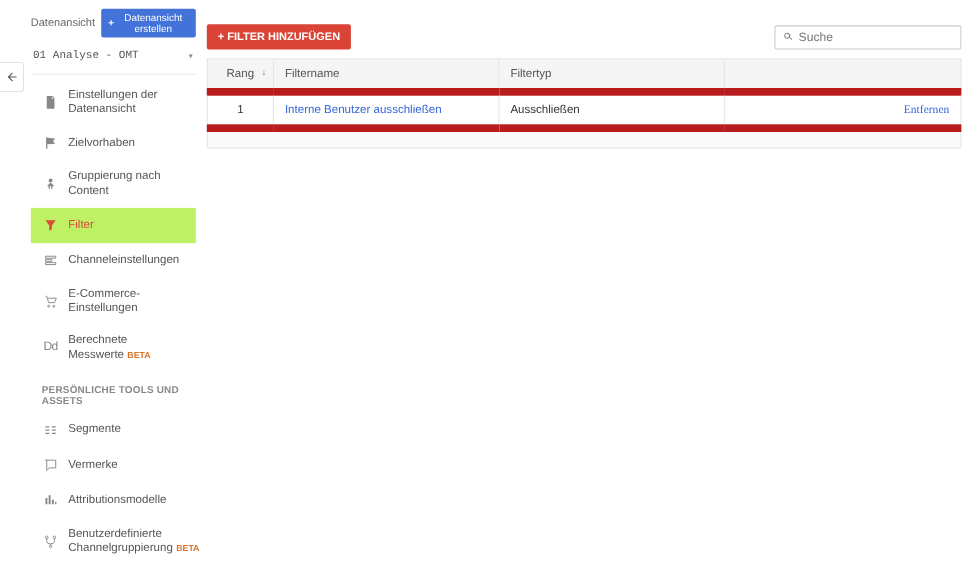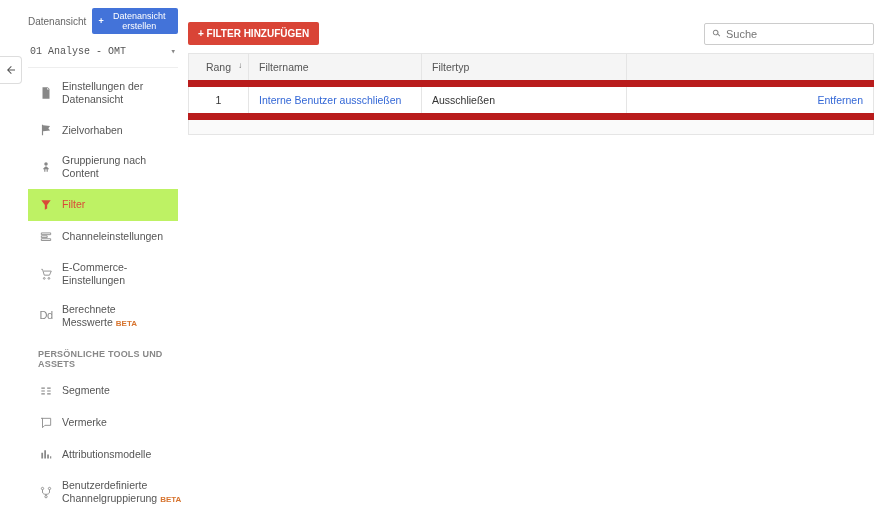--- a/index.html
+++ b/index.html
@@ -33,23 +33,23 @@
   .btn-red { background: #d94436; color: #fff; border: none; padding: 6px 10px; font-size: 10px; border-radius: 2px; cursor: pointer; font-weight: bold; }
   .search { border: 1px solid #ccc; border-radius: 2px; padding: 4px 6px; width: 170px; display: flex; align-items: center; gap: 4px; }
   .search input { border: none; outline: none; font-size: 11px; width: 100%; }
   .search svg { width: 11px; height: 11px; fill: #888; flex-shrink:0; }
   
   .table { border: 1px solid #e5e5e5; width: 100%; border-collapse: collapse; }
   .table th, .table td { text-align: left; font-size: 10.5px; padding: 7px 10px; border-right: 1px solid #e5e5e5; border-bottom: 7px solid #b91c1c; }
   .table th { background: #f5f5f5; color: #555; font-weight: normal; }
   .table th:last-child, .table td:last-child { border-right: none; }
   .col-rank { width: 60px; text-align: center !important; position: relative; }
-  .col-name { width: 173px; }
+  .col-name { width: 205px; }
   .col-type { width: 205px; }
-  .col-act { text-align: right !important; }
+  .col-act { text-align: right !important; font-family: Liberation Serif, serif; }
   .link { color: #3367d6; cursor: pointer; }
   .sort-arrow { font-size: 8px; color: #666; position: absolute; right: 6px; }
   .spacer-row td { height: 14px; background: #fafafa; border-bottom: 1px solid #e5e5e5; }
 </style>
 </head>
 <body>
 
 <div class="back-handle">
   <svg viewBox="0 0 24 24">
       <path fill="#555" d="M20 11H7.8l5.6-5.6L12 4l-8 8 8 8 1.4-1.4L7.8 13H20z"></path>

